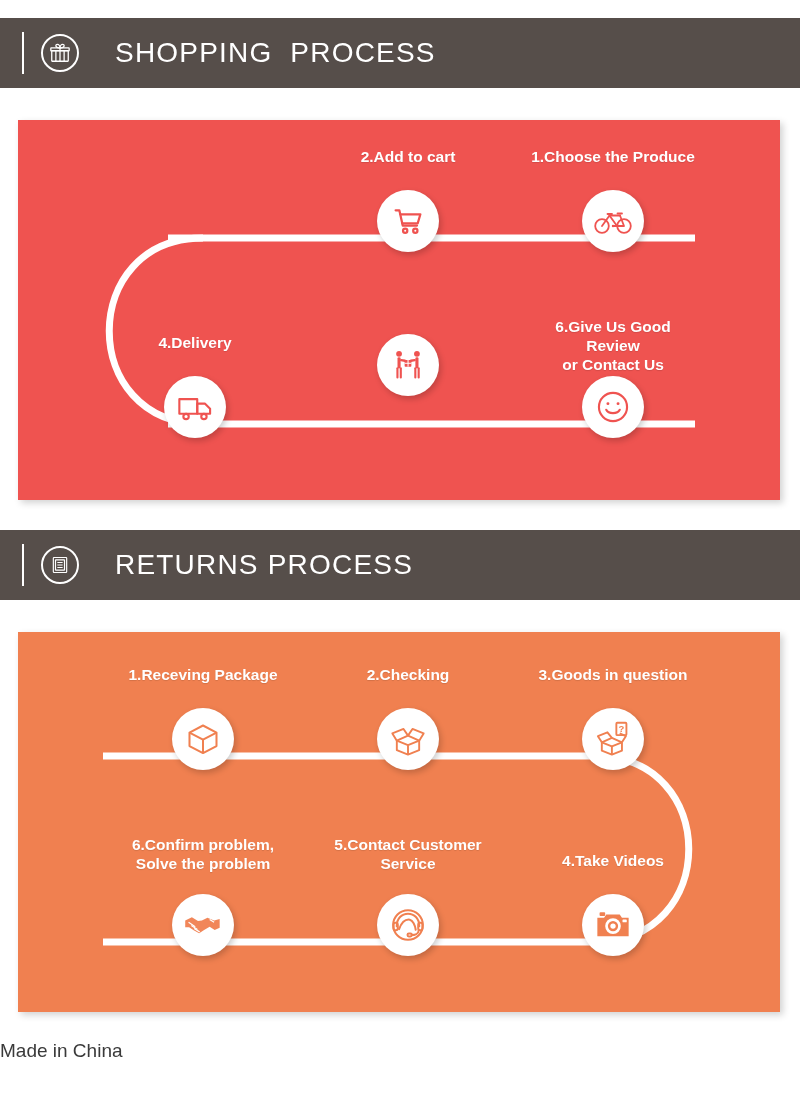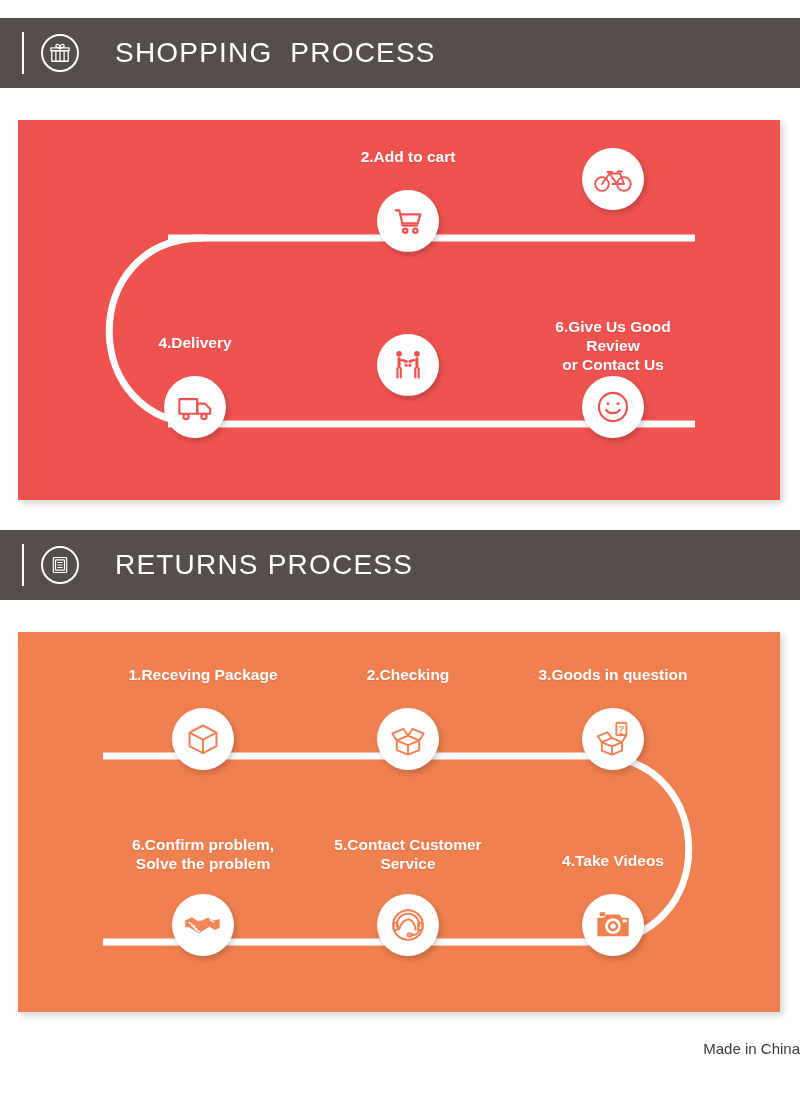--- a/index.html
+++ b/index.html
@@ -106,23 +106,23 @@
     justify-content: center;
   }
   .step-labelbox.two-line { align-items: flex-start; }
 
   
   .footer {
     position: absolute;
     left: 0;
     top: 1040px;
     width: 800px;
-    text-align: right;
+    text-align: left;
     color: #3a3a3a;
-    font-size: 15px;
+    font-size: 19px;
   }
 </style>
 </head>
 <body>
 
 <div class="header-bar" style="top:18px;">
   <div class="header-divider"></div>
   <div class="header-icon">
     <svg width="22" height="22" viewBox="0 0 24 24" fill="none" stroke="#ffffff" stroke-width="1.4">
       <rect x="3" y="9.5" width="18" height="11.5" rx="0.5"></rect>
@@ -157,20 +157,23 @@
       <svg width="36" height="36" viewBox="0 0 32 32" fill="none" stroke="#ef5350" stroke-width="2" stroke-linecap="round" stroke-linejoin="round">
         <path d="M5 6.5 L8.3 6.5 L11.3 20 L24 20"></path>
         <path d="M9.2 10 L27 10 L24.6 18.2 L11 18.2"></path>
         <circle cx="13.5" cy="24.6" r="1.9"></circle>
         <circle cx="22.5" cy="24.6" r="1.9"></circle>
       </svg>
     </div>
   </div>
 
   <div class="step" style="left:595px; top:28px;">
+    <div class="step-labelbox">
+      <div class="step-label">1.Choose the Produce</div>
+    </div>
     <div class="step-circle">
       <svg width="40" height="40" viewBox="0 0 40 32" fill="none" stroke="#ef5350" stroke-width="1.8" stroke-linecap="round" stroke-linejoin="round">
         <circle cx="9" cy="21" r="6.8"></circle>
         <circle cx="31" cy="21" r="6.8"></circle>
         <path d="M9 21 L16.5 10.5 L24 21"></path>
         <path d="M16.5 10.5 L27 10.5"></path>
         <path d="M20 21 L31 21 L27 10.5"></path>
         <circle cx="20" cy="21" r="1.2" fill="#ef5350" stroke="none"></circle>
         <path d="M24.5 8.5 L29 8.5"></path>
         <path d="M14.5 9 L19 9"></path>

